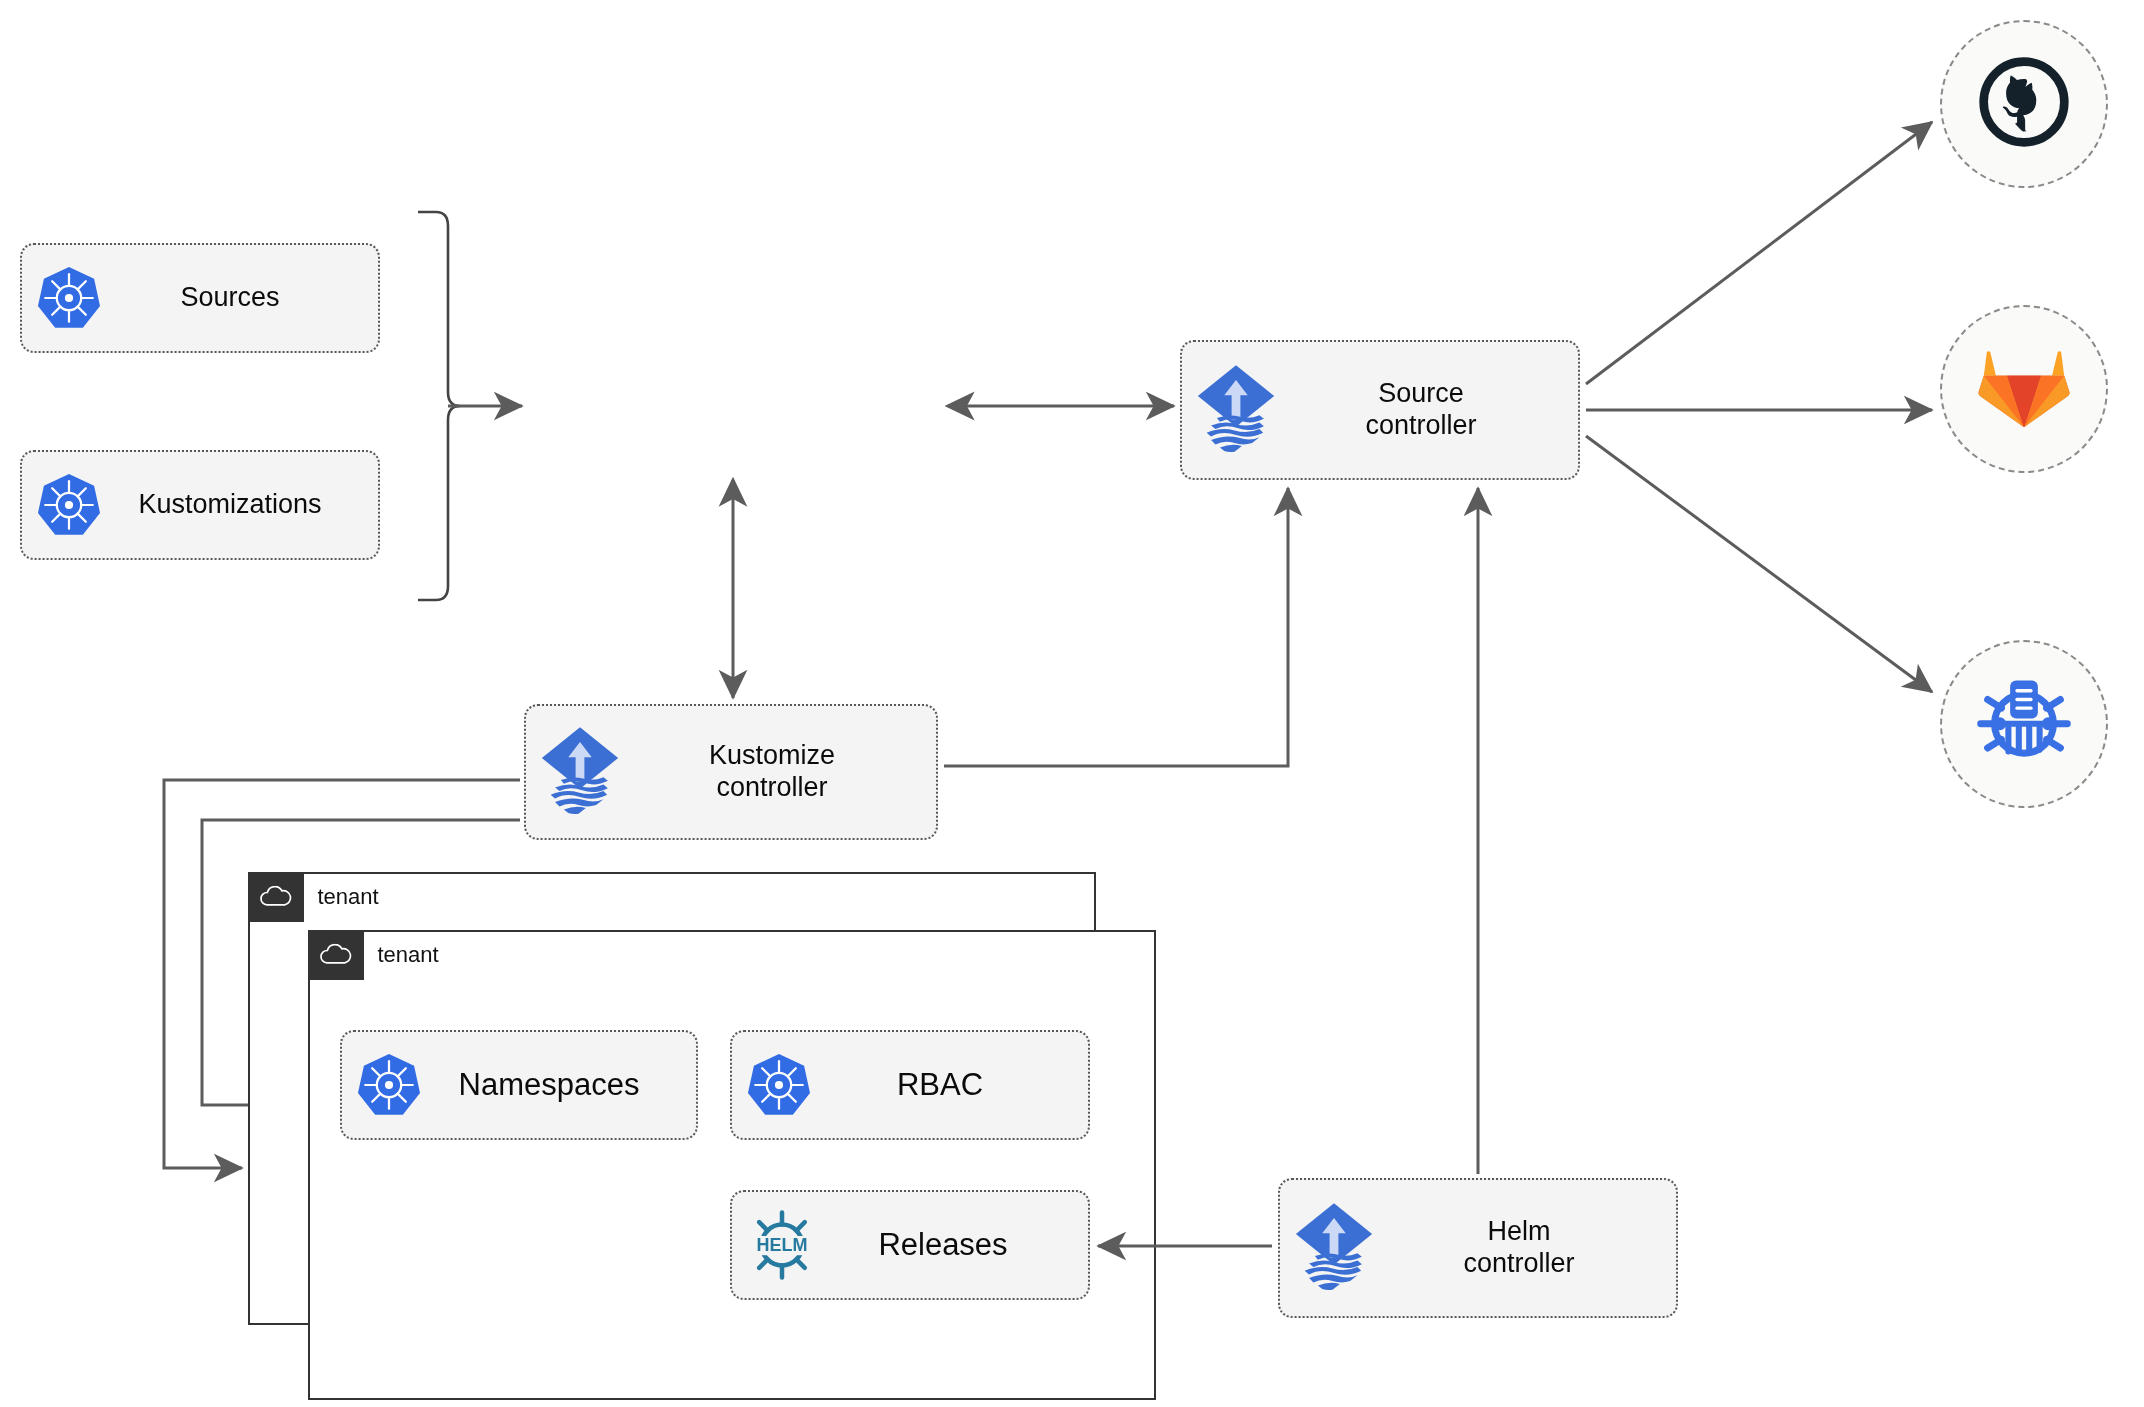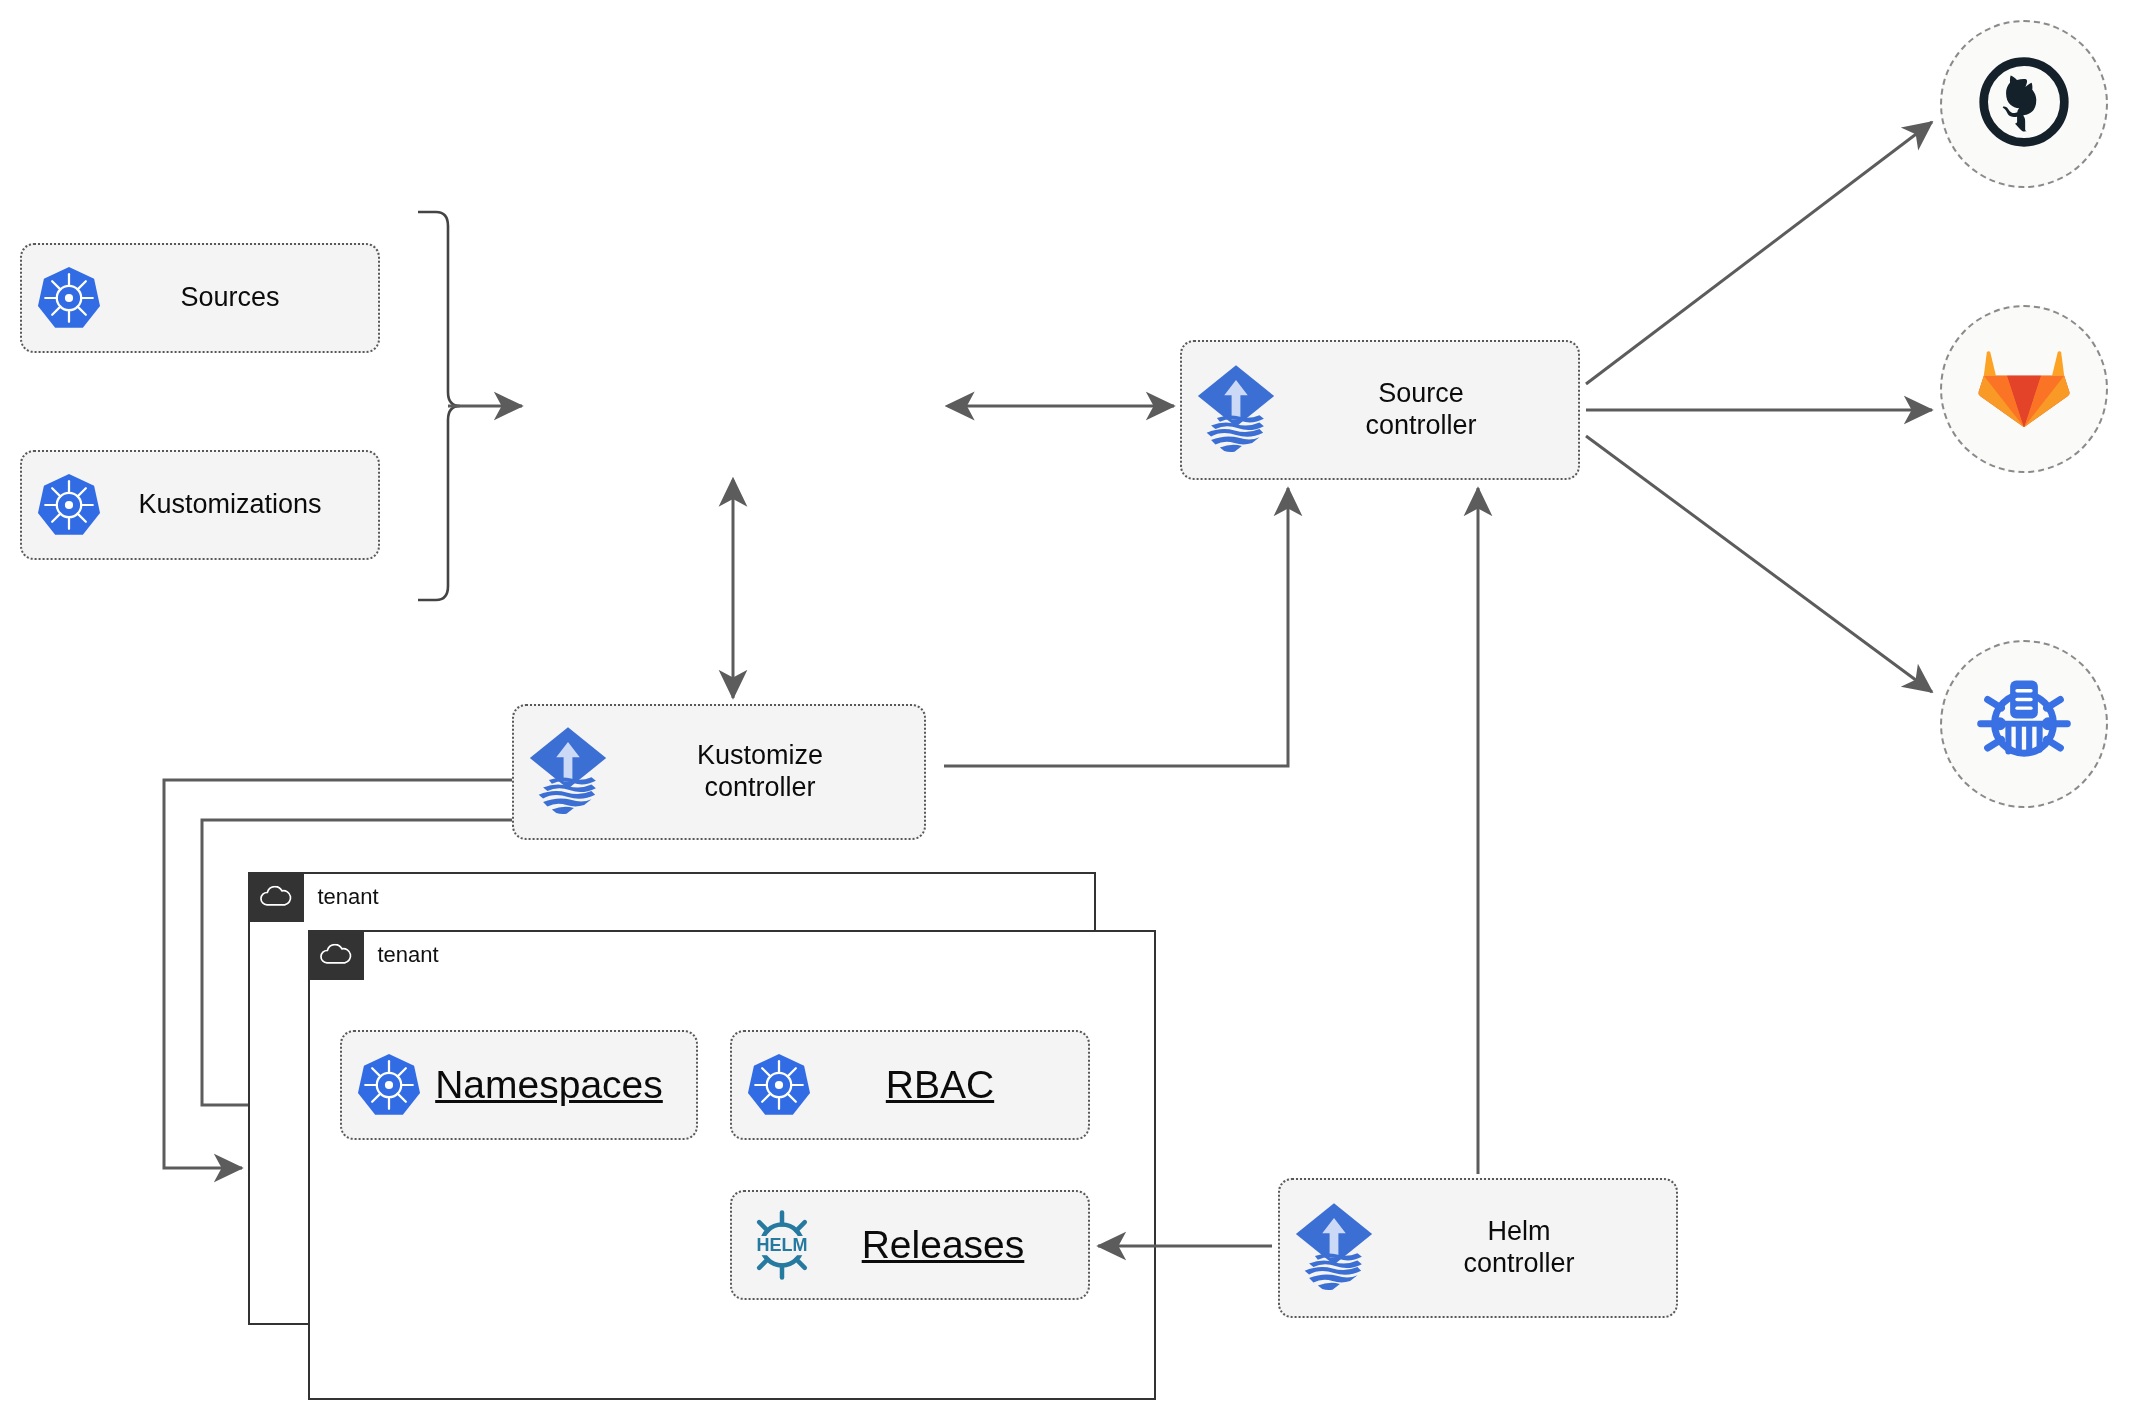--- a/index.html
+++ b/index.html
@@ -44,28 +44,28 @@
     line-height: 1.18;
     white-space: pre-line;
     padding-right: 6px;
   }
 
   
   #n-sources      { left: 20px;   top: 243px;  width: 360px; height: 110px; padding: 0 14px; }
   #n-kustomizat   { left: 20px;   top: 450px;  width: 360px; height: 110px; padding: 0 14px; }
   #n-k8sapi       { left: 528px;  top: 340px;  width: 412px; height: 132px; padding: 0 10px; }
   #n-srcctrl      { left: 1180px; top: 340px;  width: 400px; height: 140px; padding: 0 10px; }
-  #n-kustctrl     { left: 512px;  top: 704px;  width: 414px; height: 136px; padding: 0 10px; }
+  #n-kustctrl     { left: 524px;  top: 704px;  width: 414px; height: 136px; padding: 0 10px; }
   #n-helmctrl     { left: 1278px; top: 1178px; width: 400px; height: 140px; padding: 0 10px; }
 
   #n-namespaces   { left: 340px;  top: 1030px; width: 358px; height: 110px; padding: 0 14px; }
   #n-rbac         { left: 730px;  top: 1030px; width: 360px; height: 110px; padding: 0 14px; }
   #n-crds         { left: 340px;  top: 1190px; width: 358px; height: 110px; padding: 0 14px; }
   #n-releases     { left: 730px;  top: 1190px; width: 360px; height: 110px; padding: 0 14px; }
-  .fs-31 { font-size: 39px; text-decoration: underline; }
+  .fs-31 { font-size: 31px; }
   .fs-32 { font-size: 27px; }
 
   
   .tenant {
     position: absolute;
     box-sizing: border-box;
     background: #ffffff;
     border: 2.5px solid #333333;
     z-index: 2;
   }

